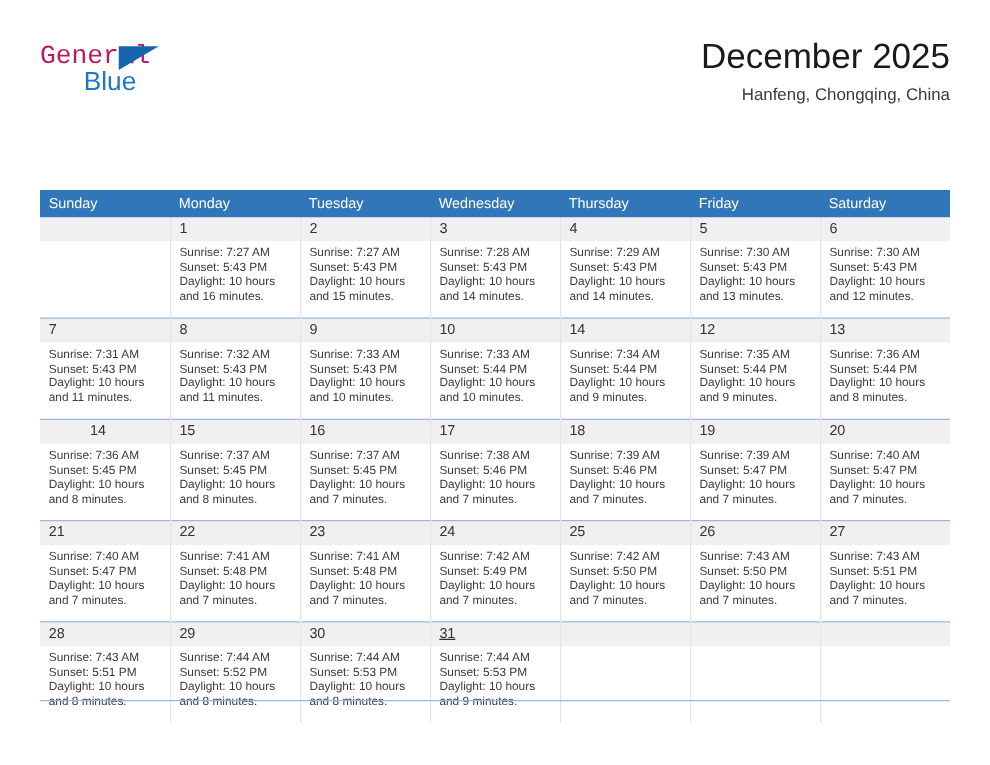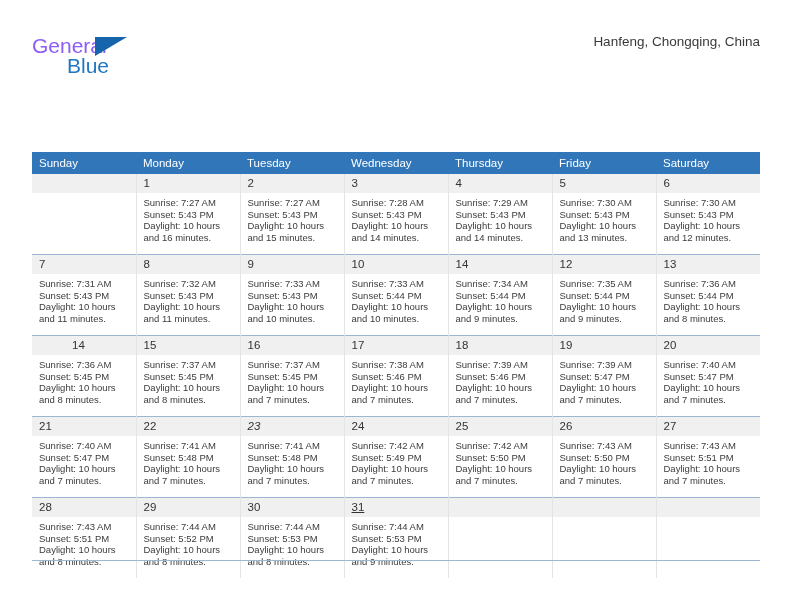--- a/index.html
+++ b/index.html
@@ -34,23 +34,23 @@
     left: 0;
     top: 6px;
     width: 200px;
     height: 60px;
   }
   .logo-general {
     position: absolute;
     left: 0;
     top: 0;
     font-size: 21px;
-    color: #8b5cf6;
+    color: #be185d;
     letter-spacing: 0px;
-    font-family: Liberation Sans, sans-serif;
+    font-family: Liberation Mono, monospace;
   }
   .logo-blue {
     position: absolute;
     left: 35px;
     top: 20px;
     font-size: 21px;
     color: #1f77c4;
     font-family: "Liberation Sans", sans-serif;
   }
   .logo-tri {
@@ -158,20 +158,21 @@
 
   <div class="header">
 
     <div class="logo">
       <span class="logo-general">General</span>
       <span class="logo-tri"></span>
       <span class="logo-blue">Blue</span>
     </div>
 
     <div class="title-block">
+      <h1 class="month-title">December 2025</h1>
       <div class="location">Hanfeng, Chongqing, China</div>
     </div>
 
   </div>
 
   <table class="calendar">
     <thead>
       <tr id="weekday-header-row">
           <th style="background: rgb(48, 118, 185);">Sunday</th>
           <th style="background: rgb(48, 118, 185);">Monday</th>
@@ -368,21 +369,21 @@
           </td>
           <td>
             <div class="daynum" style="background: rgb(240, 240, 240);">22</div>
             <div class="details">
               <div>Sunrise: 7:41 AM</div>
               <div>Sunset: 5:48 PM</div>
               <div class="daylight-wrap">Daylight: 10 hours and 7 minutes.</div>
             </div>
           </td>
           <td>
-            <div class="daynum" style="background: rgb(240, 240, 240); font-style: italic;">23</div>
+            <div class="daynum" style="background: rgb(240, 240, 240);">23</div>
             <div class="details">
               <div>Sunrise: 7:41 AM</div>
               <div>Sunset: 5:48 PM</div>
               <div class="daylight-wrap">Daylight: 10 hours and 7 minutes.</div>
             </div>
           </td>
           <td>
             <div class="daynum" style="background: rgb(240, 240, 240);">24</div>
             <div class="details">
               <div>Sunrise: 7:42 AM</div>

